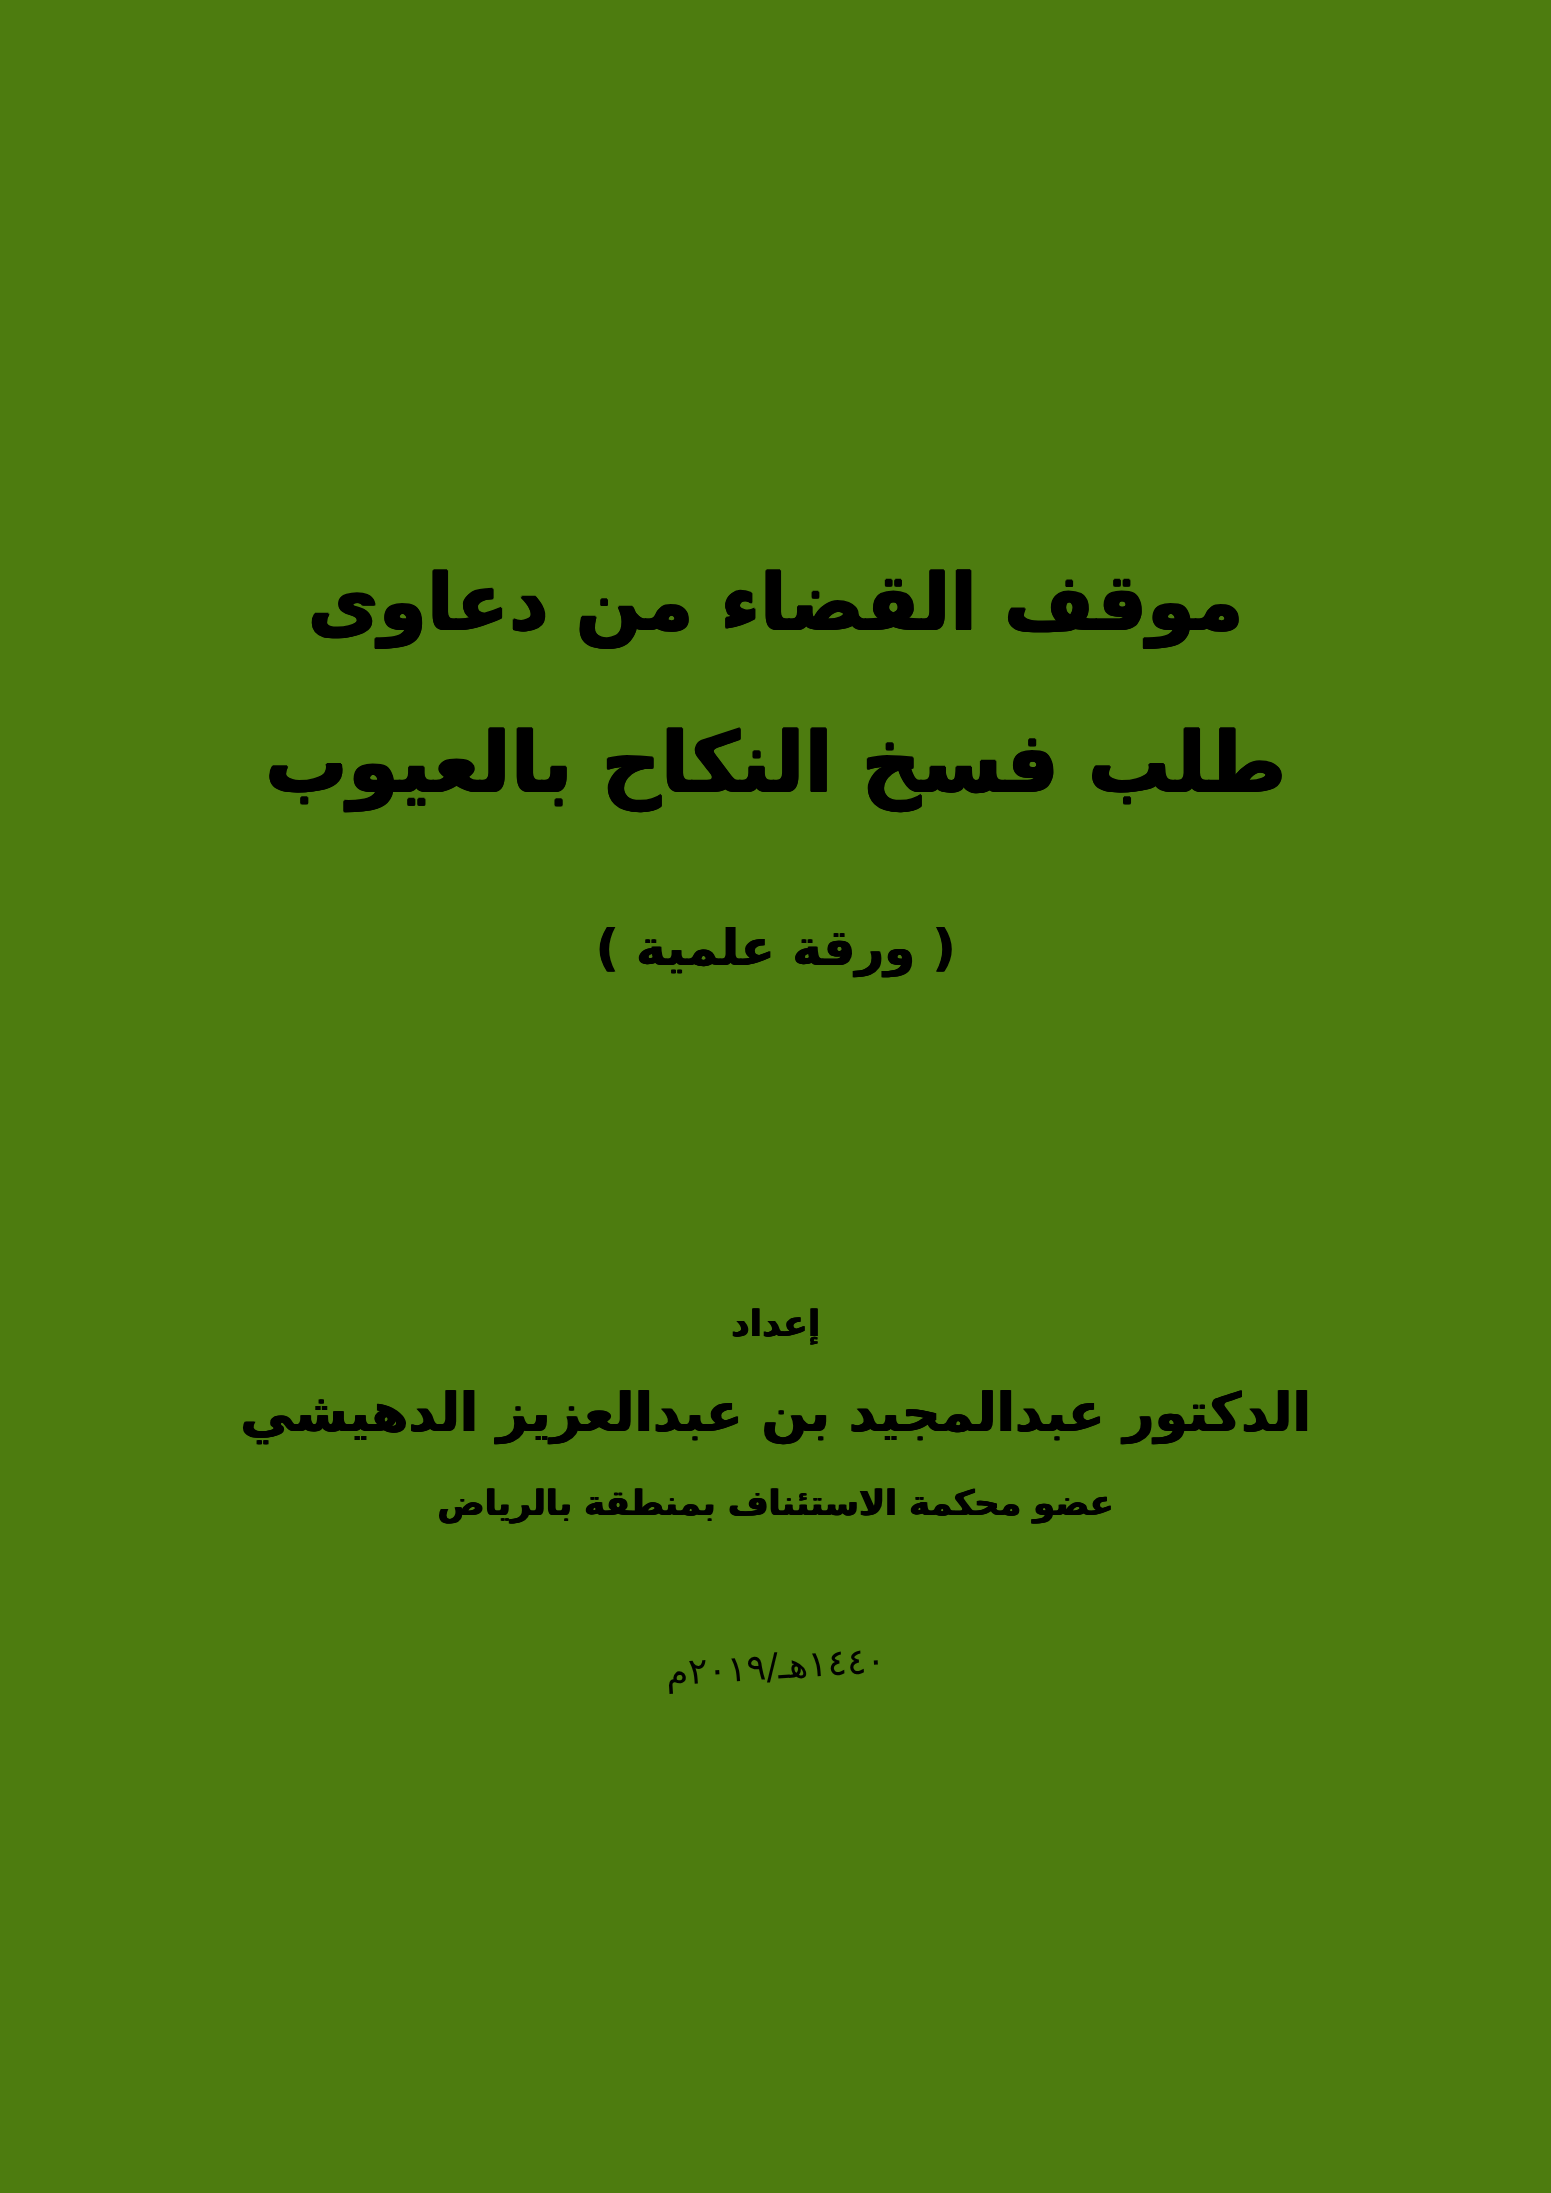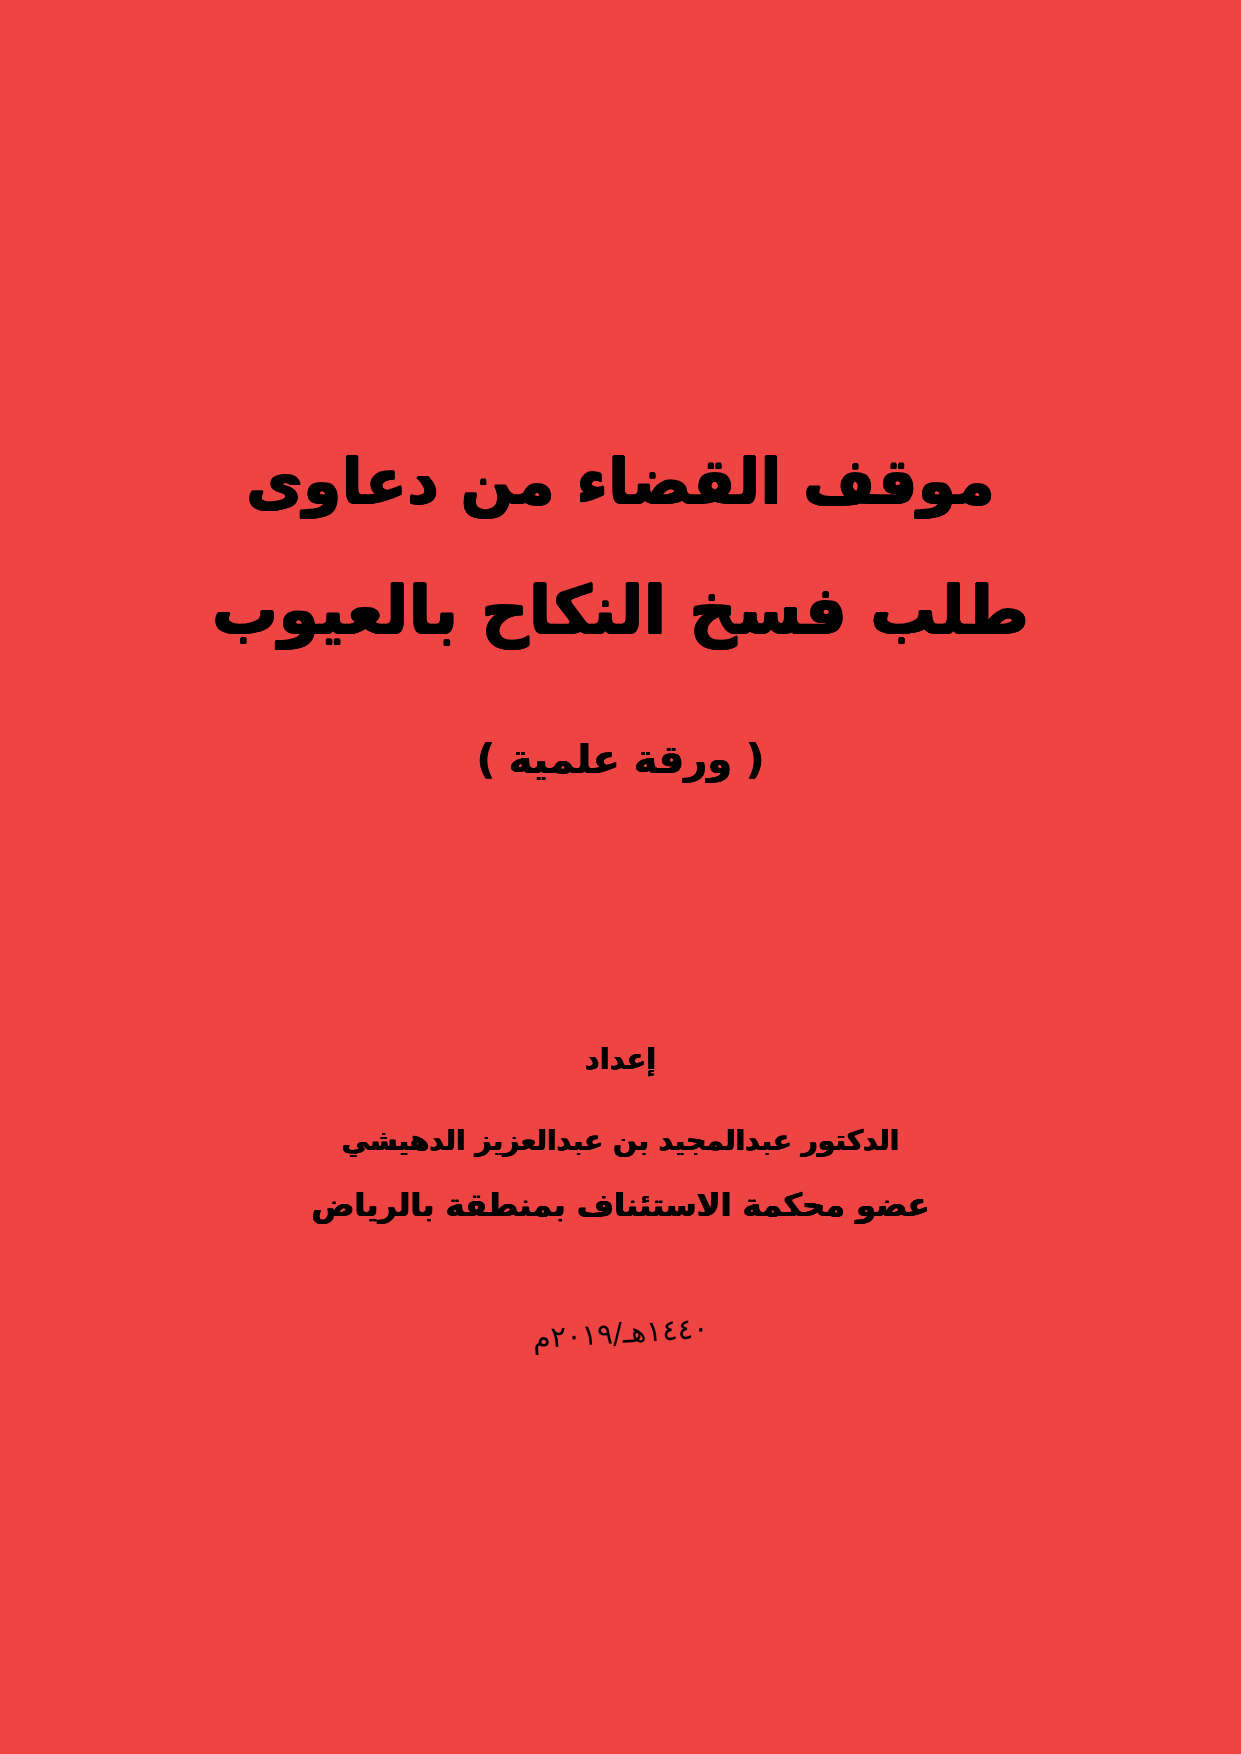--- a/index.html
+++ b/index.html
@@ -10,21 +10,21 @@
   body {
     width: 1241px;
     height: 1754px;
     font-family: "DejaVu Sans", sans-serif;
     color: #000000;
   }
   .page {
     position: relative;
     width: 1241px;
     height: 1754px;
-    background: #ef4444;
+    background: #4d7c0f;
     overflow: hidden;
     direction: rtl;
   }
   .centered {
     position: absolute;
     left: 0;
     right: 0;
     text-align: center;
     white-space: nowrap;
   }
@@ -55,28 +55,27 @@
   }
   .prep-label {
     top: 1042px;
     font-size: 29px;
     font-weight: bold;
     text-shadow: 0.5px 0 0 #000, -0.5px 0 0 #000;
     text-align: center;
   }
   .author {
     top: 1106px;
-    font-size: 28px;
+    font-size: 43px;
     font-weight: bold;
     text-shadow: 0.6px 0 0 #000, -0.6px 0 0 #000;
-    margin-top: 18px;
   }
   .affiliation {
     top: 1186px;
-    font-size: 32px;
+    font-size: 28px;
     font-weight: bold;
     text-shadow: 0.6px 0 0 #000, -0.6px 0 0 #000;
   }
   .date {
     top: 1316px;
     font-size: 29px;
     font-weight: normal;
     transform: rotate(-3.5deg);
     transform-origin: center center;
     letter-spacing: 2px;

